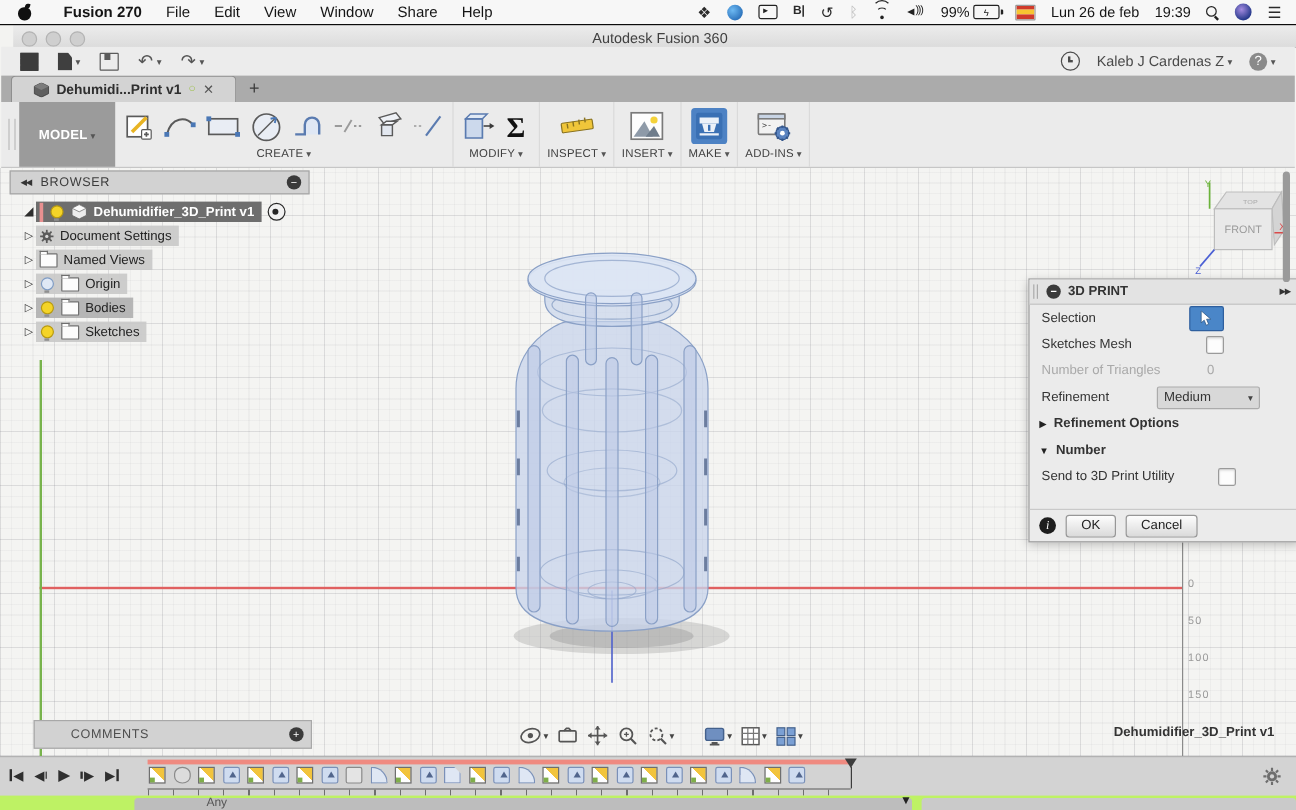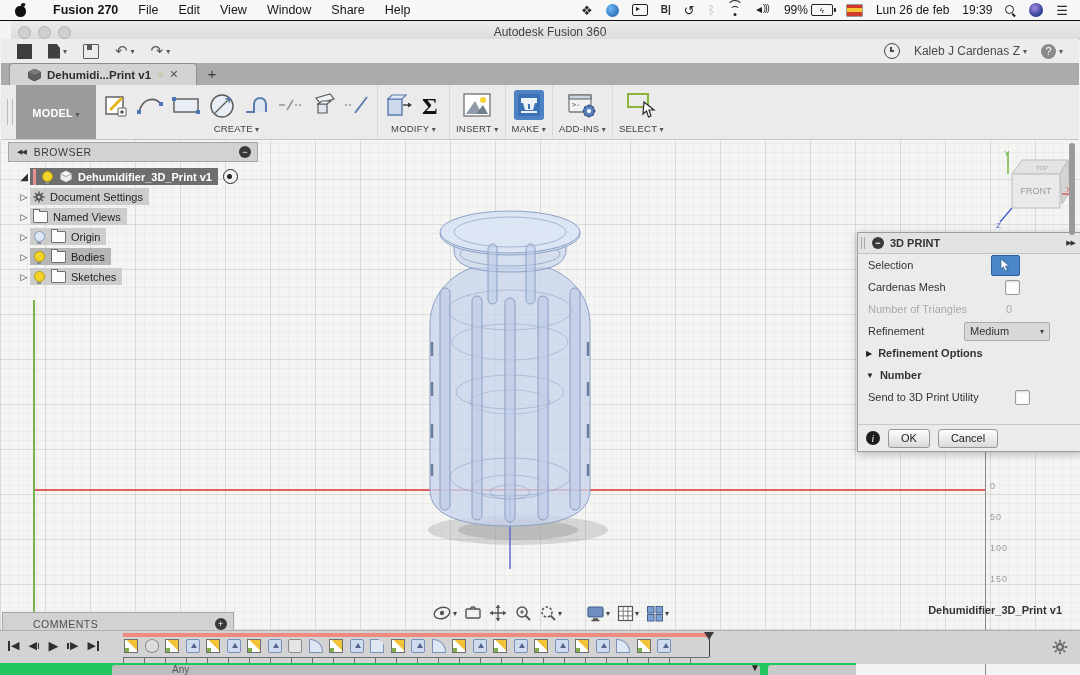--- a/index.html
+++ b/index.html
@@ -140,22 +140,22 @@
   .tri{font-size:8px;color:#222;}
   #dlg-footer{position:absolute;left:0;right:0;bottom:0;height:26px;border-top:1px solid #c9c9c9;display:flex;align-items:center;padding:0 8px;}
   .info-circ{width:14px;height:14px;border-radius:50%;background:#1d1d1d;color:#fff;font-size:10px;font-style:italic;font-family:"Liberation Serif",serif;display:flex;align-items:center;justify-content:center;}
   .dlg-btn{height:17px;padding:0 12px;background:linear-gradient(#fdfdfd,#dadada);border:1px solid #979797;border-radius:3px;
     font-size:11px;color:#222;display:flex;align-items:center;margin-left:8px;}
   #dlg-footer .dlg-btn:first-of-type{margin-left:auto;}
   
   #model{position:absolute;left:390px;top:52px;z-index:5;}
   #model-name{position:absolute;right:18px;top:464px;font-size:11px;font-weight:bold;color:#333;z-index:6;}
   
-  #comments{position:absolute;left:2px;top:460px;width:230px;height:22px;background:#d2d2d2;border:1px solid #a8a8a8;
-    display:flex;align-items:center;z-index:10;font-size:10.5px;color:#4e4e4e;letter-spacing:.5px;margin-top:12px;}
+  #comments{position:absolute;left:28px;top:460px;width:230px;height:22px;background:#d2d2d2;border:1px solid #a8a8a8;
+    display:flex;align-items:center;z-index:10;font-size:10.5px;color:#4e4e4e;letter-spacing:.5px;}
   #comments .clabel{margin-left:30px;}
   
   #navbar{position:absolute;left:432px;top:462px;height:22px;display:flex;align-items:center;gap:7px;z-index:10;}
   .nav-ic{display:flex;align-items:center;}
   .nav-sep{width:10px;}
   .nav-caret{font-size:8px;color:#444;margin-left:1px;}
   
   #timeline{position:absolute;left:0;top:630px;width:1080px;height:33px;background:#d3d3d3;border-top:1px solid #b2b2b2;z-index:60;}
   #playback{position:absolute;left:8px;top:7px;display:flex;gap:9px;align-items:center;color:#2f2f2f;font-size:11px;}
   .pb{display:flex;align-items:center;gap:1px;}
@@ -171,21 +171,21 @@
   .tl-fillet{background:#dfe7f4;border-color:#7a90b8;border-radius:1px 100% 1px 1px;}
   .tl-box{background:#e4e4e4;border-color:#8a8a8a;border-radius:2px;}
   .tl-chamfer{background:#dfe7f4;border-color:#7a90b8;clip-path:polygon(0 0,60% 0,100% 40%,100% 100%,0 100%);}
   #playhead{position:absolute;left:704px;top:1px;width:10px;height:26px;z-index:5;}
   #playhead::before{content:"";position:absolute;left:0;top:0;border-top:8px solid #3c3c3c;border-left:5px solid transparent;border-right:5px solid transparent;}
   #playhead::after{content:"";position:absolute;left:4.5px;top:7px;width:1.5px;height:18px;background:#3c3c3c;}
   #tl-ruler{position:absolute;left:123px;top:26px;width:586px;height:5px;border-top:1px solid #6e6e6e;
     background:repeating-linear-gradient(90deg,#6e6e6e 0 1px,transparent 1px 21px);}
   #tl-gear{position:absolute;right:12px;top:8px;}
   
-  #bottomstrip{position:absolute;left:0;top:663px;width:856px;height:12px;background:#22c55e;overflow:hidden;z-index:60;}
+  #bottomstrip{position:absolute;left:0;top:663px;width:1080px;height:12px;background:#bef264;overflow:hidden;z-index:60;}
   #bottomstrip .seg{position:absolute;top:2px;height:12px;background:#bdbdbd;border-radius:3px 3px 0 0;}
   #strip-label{position:absolute;left:172px;top:1px;font-size:10px;color:#555;}
   #strip-caret{position:absolute;left:750px;top:-1px;font-size:10px;color:#222;}
 </style>
 </head>
 <body>
 
 <div id="screen">
 
   <div id="menubar">
@@ -362,20 +362,31 @@
             <svg width="24" height="28" viewBox="0 0 24 28">
               <text x="3" y="23" font-size="24" font-family="Liberation Serif, serif" font-weight="bold" fill="#111">Σ</text>
             </svg>
           </span>
       </div>
       <div class="rlabel">MODIFY</div>
     </div>
 
 
 
+    <div class="rgroup">
+      <div class="ricons">
+        <span class="ric">
+            <svg width="32" height="26" viewBox="0 0 32 26">
+              <rect x="3" y="9" width="26" height="8" rx="1" fill="#f0c63a" stroke="#8a7320" transform="rotate(-8 16 13)"></rect>
+              <path d="M8 10v4M13 9v4M18 8v4M23 7v4" stroke="#8a7320" stroke-width="1.2" transform="rotate(-8 16 13)"></path>
+            </svg>
+          </span>
+      </div>
+      <div class="rlabel">INSPECT</div>
+    </div>
 
     <div class="rgroup">
       <div class="ricons">
         <span class="ric">
             <svg width="32" height="28" viewBox="0 0 32 28">
               <rect x="3" y="3" width="26" height="22" fill="#fdfdfd" stroke="#7a7a7a" stroke-width="1.4"></rect>
               <polygon points="5,23 14,10 21,23" fill="#8e9aa8"></polygon>
               <polygon points="15,23 22,14 27,23" fill="#6f7d8c"></polygon>
               <circle cx="22" cy="9" r="3" fill="#f4d23a"></circle>
             </svg>
@@ -408,31 +419,20 @@
               <text x="6" y="16" font-size="7" fill="#4a4a4a" font-family="DejaVu Sans Mono, monospace">&gt;-</text>
               <circle cx="23" cy="20" r="5.5" fill="#5a83c0" stroke="#33568c"></circle>
               <circle cx="23" cy="20" r="2" fill="#fff"></circle>
               <path d="M23 13.5v2M23 24.5v2M16.5 20h2M27.5 20h2M18.5 15.5l1.4 1.4M26.1 23.1l1.4 1.4M18.5 24.5l1.4-1.4M26.1 16.9l1.4-1.4" stroke="#33568c" stroke-width="1.6"></path>
             </svg>
           </span>
       </div>
       <div class="rlabel">ADD-INS</div>
     </div>
 
-    <div class="rgroup" style="border-right:none">
-      <div class="ricons">
-        <span class="ric">
-            <svg width="34" height="30" viewBox="0 0 34 30">
-              <rect x="4" y="4" width="20" height="13" fill="none" stroke="#8ab33a" stroke-width="2"></rect>
-              <polygon points="20,12 30,20 25,20 27,26 24.5,27 22.5,21 19,24" fill="#fff" stroke="#2a2a2a" stroke-width="1.2"></polygon>
-            </svg>
-          </span>
-      </div>
-      <div class="rlabel">SELECT</div>
-    </div>
   </div>
 
   <div id="viewport">
     <div id="x-axis-line" style="background: rgb(224, 96, 96);"></div>
     <div id="y-axis-line" style="background: rgb(120, 179, 76);"></div>
     <div id="axis-col"></div>
     <div id="axis-ruler">
         <span class="axis-tick" style="top: 0px;">0</span>
         <span class="axis-tick" style="top: 31px;">50</span>
         <span class="axis-tick" style="top: 62px;">100</span>
@@ -570,21 +570,21 @@
       </div>
       <div class="dlg-row">
         <span class="dlg-label">Selection</span>
         <span class="dlg-ctrl sel-btn">
           <svg width="11" height="13" viewBox="0 0 11 13">
               <polygon points="1,0 1,10 3.5,7.8 5.2,12 7.2,11.2 5.5,7 9,7" fill="#fff" stroke="#24507e" stroke-width="0.6"></polygon>
             </svg>
         </span>
       </div>
       <div class="dlg-row">
-        <span class="dlg-label">Cardenas Mesh</span>
+        <span class="dlg-label">Sketches Mesh</span>
         <span class="dlg-ctrl checkbox"></span>
       </div>
       <div class="dlg-row dim">
         <span class="dlg-label">Number of Triangles</span>
         <span class="dlg-ctrl" style="margin-right:60px">0</span>
       </div>
       <div class="dlg-row">
         <span class="dlg-label">Refinement</span>
         <span class="dropdown">
           <span>Medium</span>

